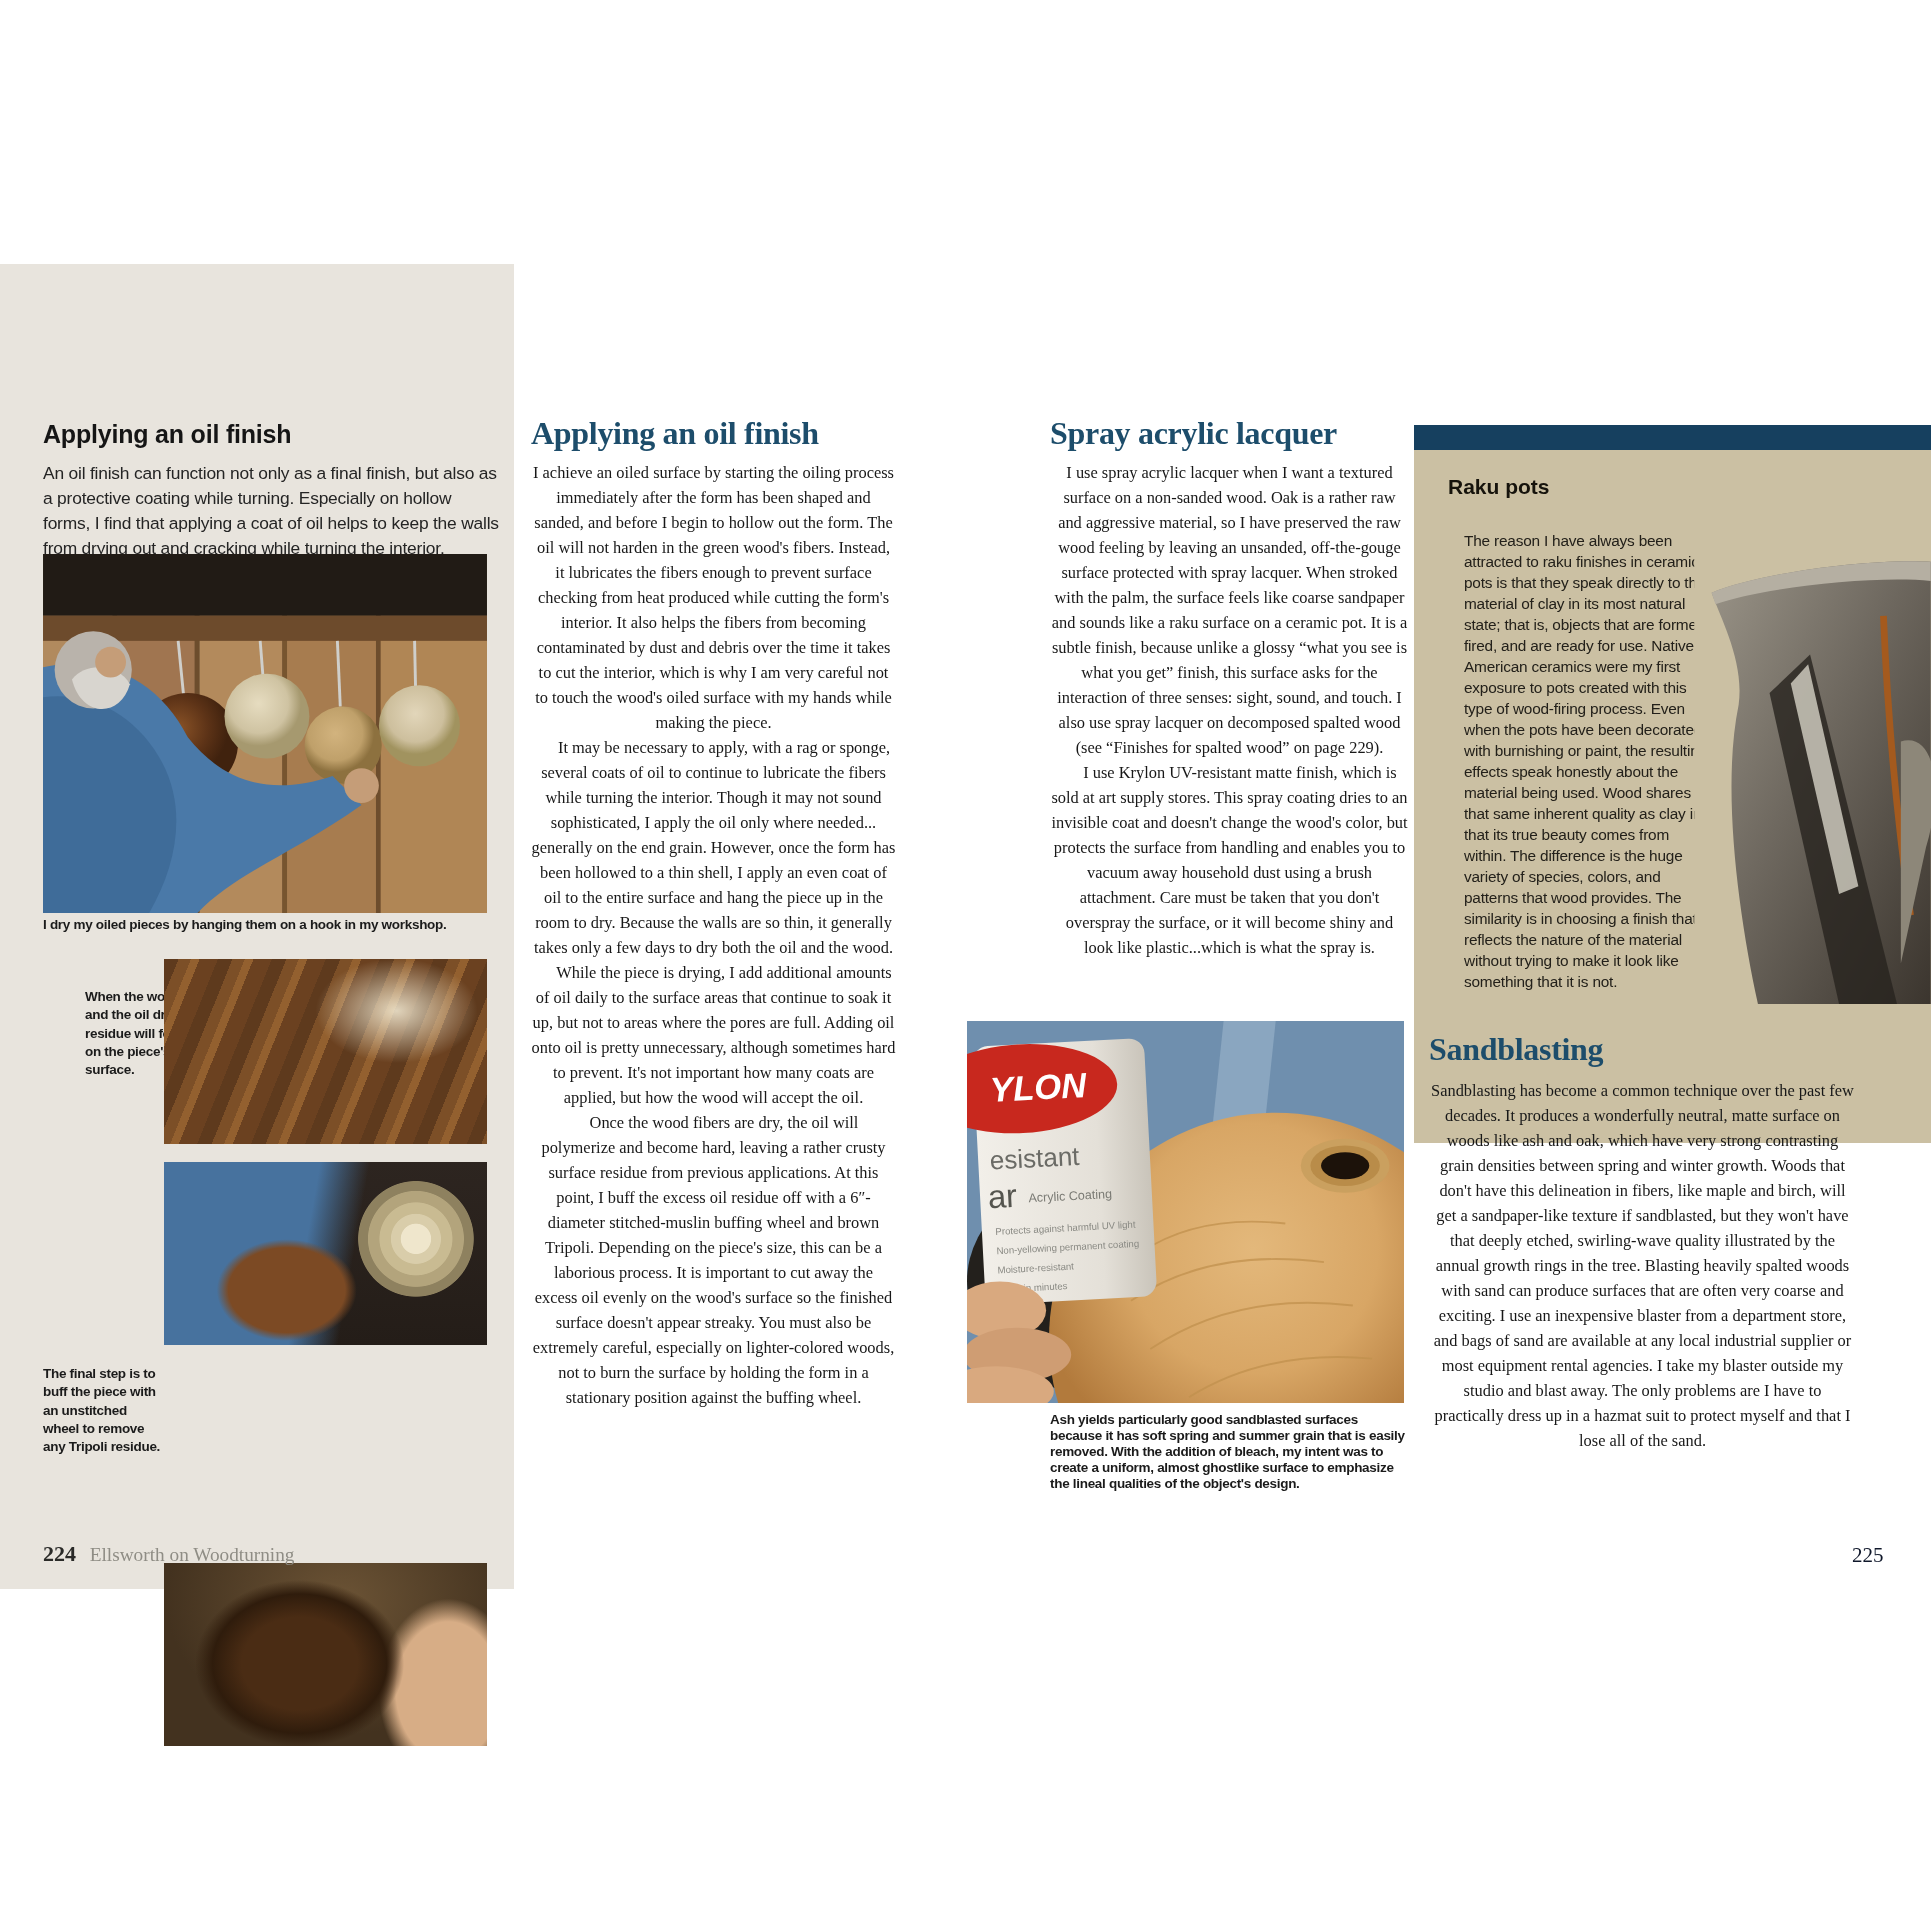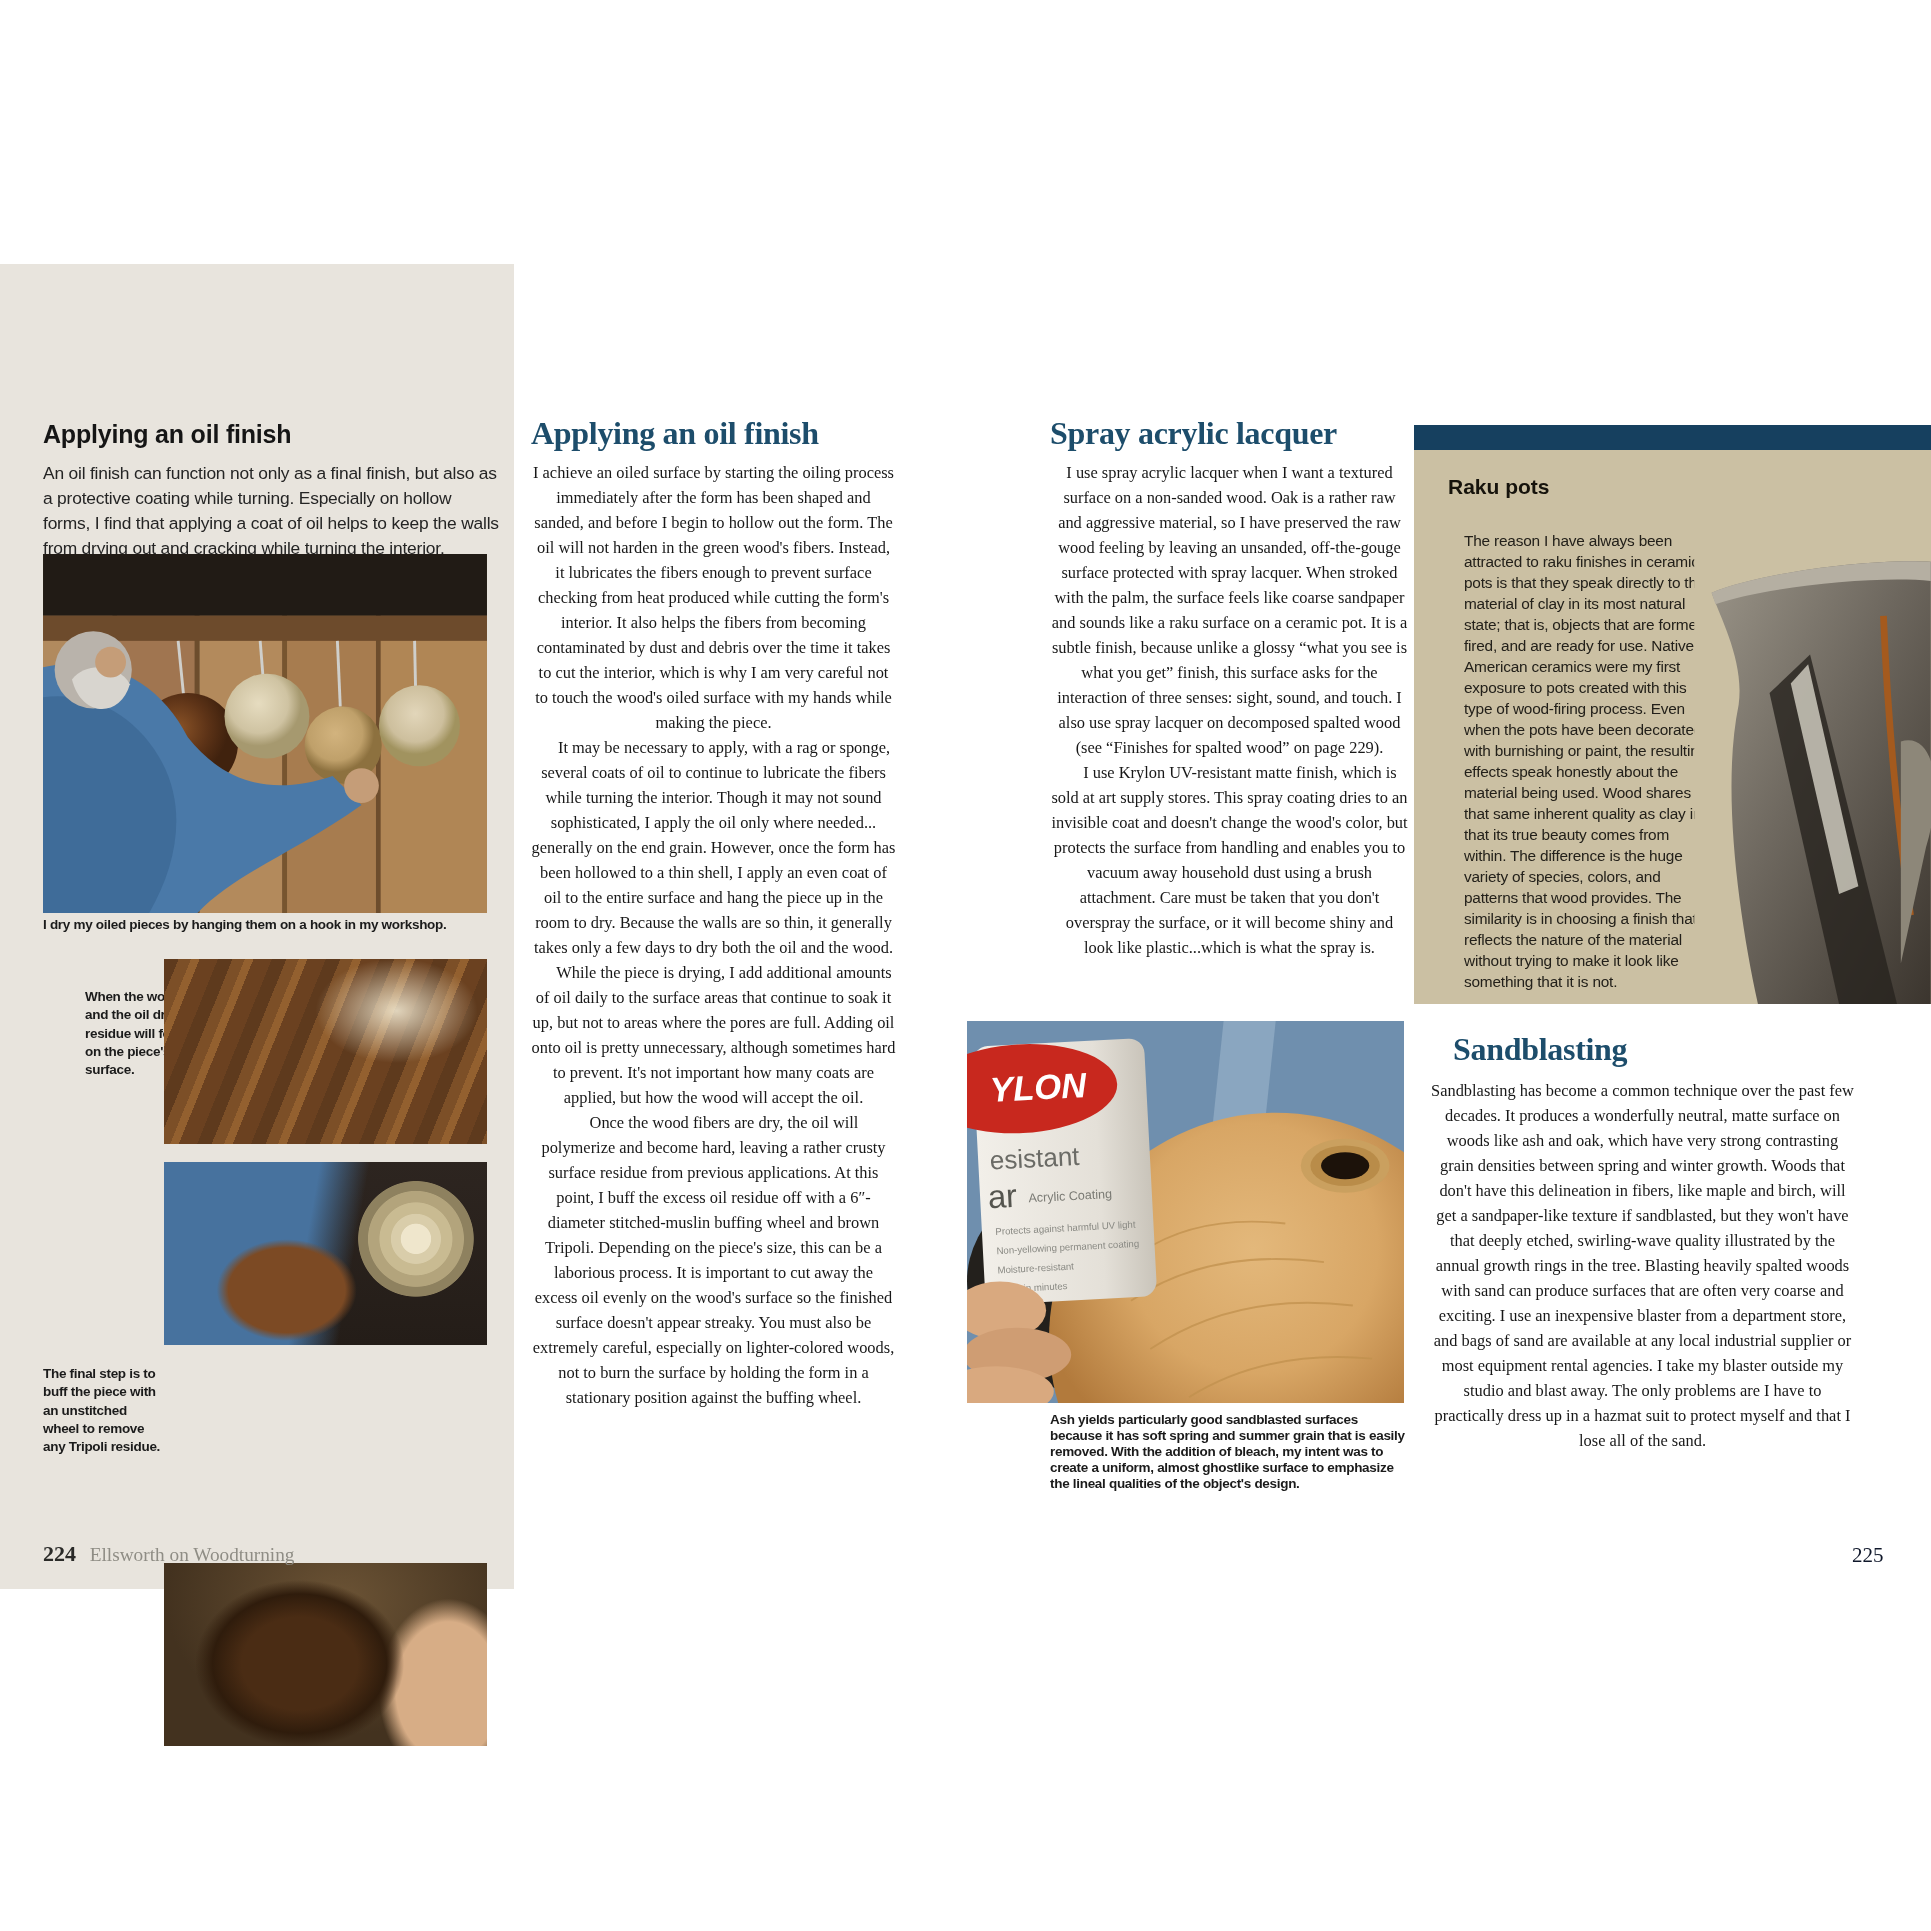--- a/index.html
+++ b/index.html
@@ -41,27 +41,27 @@
   .serif-h{margin:0;font-family:"Liberation Serif", serif;font-weight:bold;
            font-size:32px;color:#1d4d6b;letter-spacing:-0.3px;}
   .serif-body p{margin:0;font-family:"Liberation Serif", serif;font-size:16.4px;
                 line-height:25px;color:#181818;text-align:center;}
   .serif-body p.ind{text-indent:21px;}
   .col-oil{position:absolute;left:531px;top:415px;width:365px;}
   .col-oil .serif-h{margin-bottom:7.7px;}
   .col-spray{position:absolute;left:1050px;top:415px;width:359px;}
   .col-spray .serif-h{margin-bottom:7.7px;}
   .col-sand{position:absolute;left:1429px;top:1031px;width:427px;}
-  .col-sand .serif-h{margin-bottom:9.7px;margin-left:24px;}
+  .col-sand .serif-h{margin-bottom:9.7px;}
   
   .krylon{position:absolute;left:967px;top:1021px;width:437px;height:382px;}
   .photo-cap{position:absolute;left:1050px;top:1412px;width:359px;margin:0;
              font-size:13.5px;line-height:16px;font-weight:bold;color:#1b1b1b;letter-spacing:-0.3px;}
   
-  .raku-box{position:absolute;left:1414px;top:425px;width:517px;height:579px;background:#cbc0a3;}
+  .raku-box{position:absolute;left:1414px;top:425px;width:517px;height:718px;background:#cbc0a3;}
   .raku-bar{position:absolute;left:0;top:0;width:517px;height:25px;background:#16405f;}
   .raku-h{position:absolute;left:34px;top:50px;margin:0;font-size:21px;font-weight:bold;color:#16130c;}
   .raku-body{position:absolute;left:34px;top:89px;width:249px;margin:16px;
              font-size:15.4px;line-height:21px;color:#23201a;letter-spacing:-0.2px;}
   .raku-pot{position:absolute;right:0;top:75px;width:237px;height:504px;}
   
   .footer-left{position:absolute;left:43px;top:1541px;font-family:"Liberation Serif", serif;}
   .folio{font-size:22px;font-weight:bold;color:#2a2a28;}
   .ftitle{font-size:19.3px;color:#8f8d85;margin-left:9.7px;}
   .footer-right{position:absolute;left:1852px;top:1543px;font-family:"Liberation Serif", serif;

